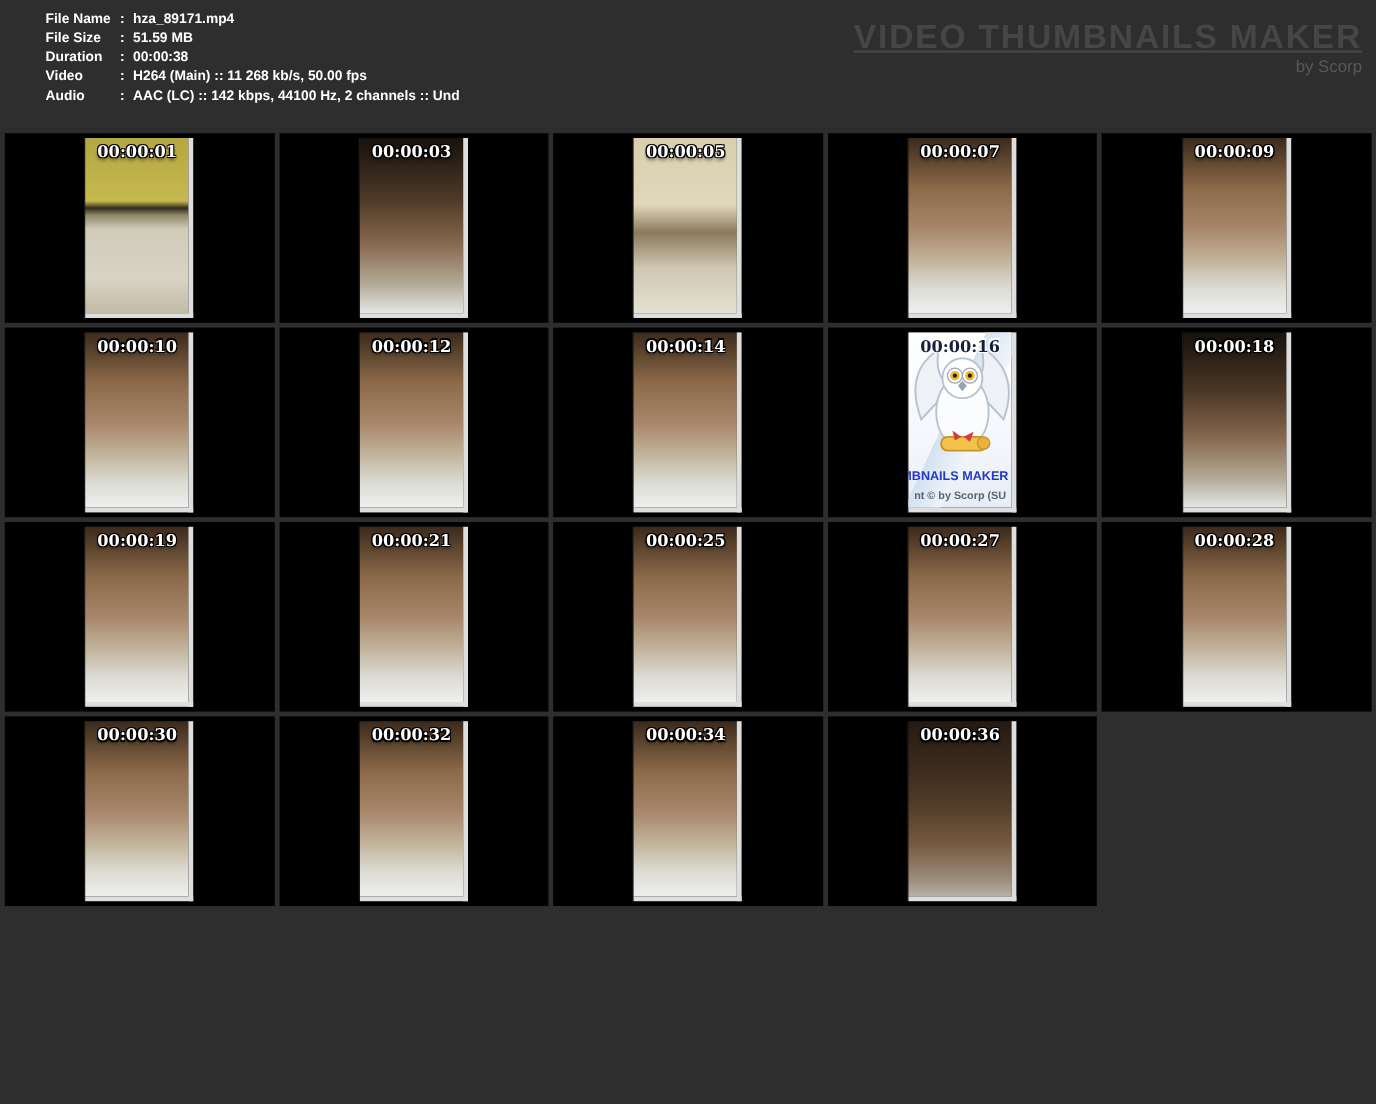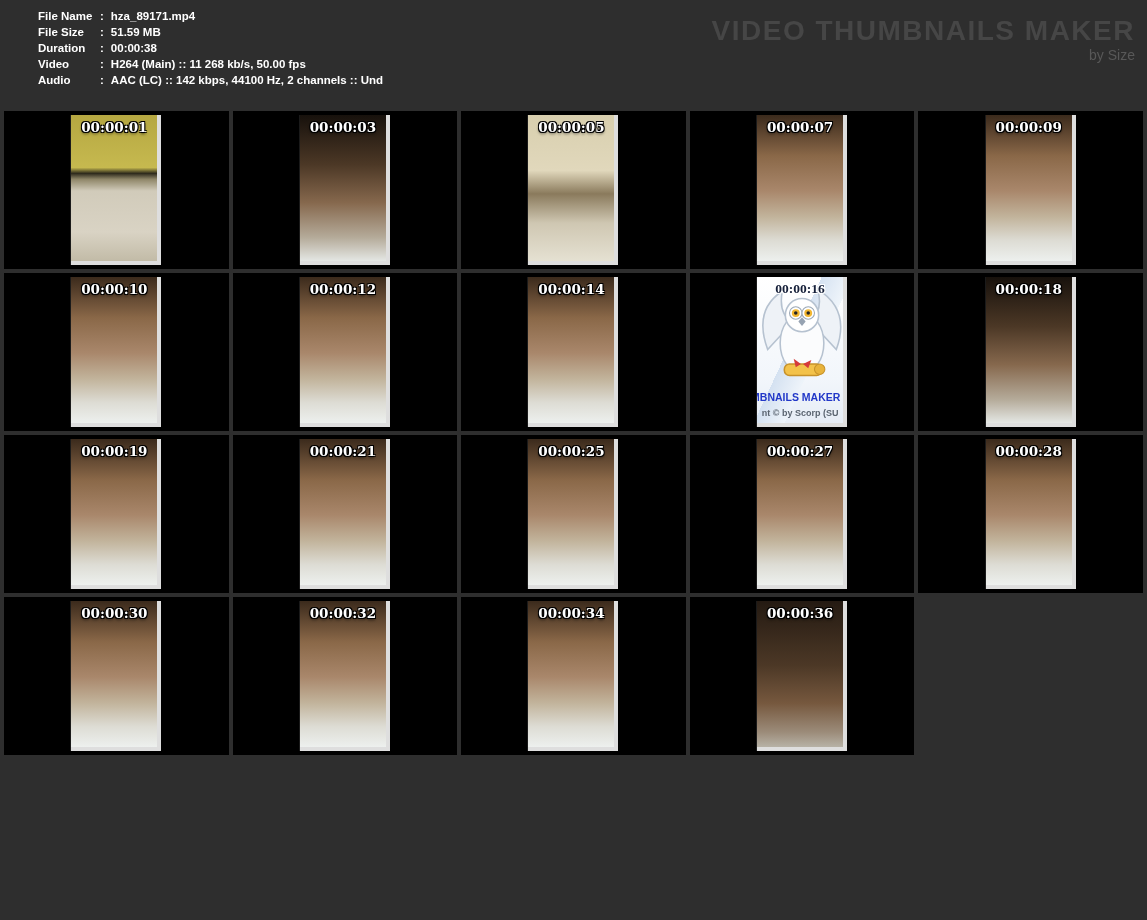--- a/index.html
+++ b/index.html
@@ -10,21 +10,21 @@
     position:relative;
   }
 
   
   .header { position:relative; width:100%; height:107px; background:#2e2e2e; }
   .meta { position:absolute; left:10px; top:8px; }
   .meta-row { height:16px; line-height:16px; font-size:11.5px; font-weight:bold; color:#ffffff; white-space:nowrap;margin-left:28px; }
   .hl { display:inline-block; width:62px; }
   .hc { display:inline-block; margin-right:7px; }
   .brand { position:absolute; right:12px; top:16px; text-align:right; }
-  .brand-title { font-size:28px; font-weight:bold; letter-spacing:1.5px; color:#464646; line-height:30px; }
+  .brand-title { font-size:28px; font-weight:bold; letter-spacing:1.5px; color:#464646; line-height:30px;text-decoration:underline; }
   .brand-sub { font-size:14px; color:#585858; line-height:16px; margin-top:1px; }
 
   
   .grid {
     position:absolute; left:0; top:107px; width:1147px; height:813px;
     display:grid;
     grid-template-columns:repeat(5,1fr);
     grid-template-rows:repeat(5,1fr);
     gap:4px;
     padding:4px 4px 3px 4px;
@@ -41,21 +41,20 @@
   .ts {
     position:absolute; top:4px; left:0; right:0; z-index:3;
     text-align:center;
     font-family:"DejaVu Serif", serif;
     font-weight:bold; font-size:13.5px; color:#ffffff; white-space:nowrap;
     text-shadow:-1px -1px 0 #000, 1px -1px 0 #000, -1px 1px 0 #000, 1px 1px 0 #000, 0 2px 3px rgba(0,0,0,.65);
   }
   .ts-dark {
     color:#16203a;
     text-shadow:-1px -1px 0 #fff, 1px -1px 0 #fff, -1px 1px 0 #fff, 1px 1px 0 #fff;
-    font-family:Liberation Serif, serif;
   }
 
   
   .v-yellow   { background:linear-gradient(180deg,#b5a741 0%,#c6b94f 36%,#2e2a1c 40%,#8f8668 44%,#d1cbba 52%,#d9d3c4 80%,#c2bba7 100%); }
   .v-tan      { background:linear-gradient(180deg,#3b2a1c 0%,#8a6848 28%,#a9876b 52%,#c2b49c 70%,#dddcd4 86%,#edf0ee 100%); }
   .v-dark-tan { background:linear-gradient(180deg,#17110c 0%,#4c3826 34%,#86684d 60%,#b5ab9a 84%,#e4e7e4 100%); }
   .v-beige    { background:linear-gradient(180deg,#d8cfae 0%,#e1d8bc 38%,#8a7a5c 54%,#cfc7b2 74%,#e5e1d2 100%); }
   .v-brown    { background:linear-gradient(180deg,#241a12 0%,#4c3826 44%,#76583e 70%,#9c8c7a 90%,#b7b2a6 100%); }
   .v-watermark{
     background:
@@ -88,21 +87,21 @@
     </div>
     <div class="meta-row">
       <span class="hl">Video</span><span class="hc">:</span><span class="hv">H264 (Main) :: 11 268 kb/s, 50.00 fps</span>
     </div>
     <div class="meta-row">
       <span class="hl">Audio</span><span class="hc">:</span><span class="hv">AAC (LC) :: 142 kbps, 44100 Hz, 2 channels :: Und</span>
     </div>
   </div>
   <div class="brand">
     <div class="brand-title">VIDEO THUMBNAILS MAKER</div>
-    <div class="brand-sub">by Size</div>
+    <div class="brand-sub">by Scorp</div>
   </div>
 </div>
 
 <div class="grid">
     <div class="cell">
       <div class="thumb v-yellow">
         <span class="ts">00:00:01</span>
       </div>
     </div>
     <div class="cell">

